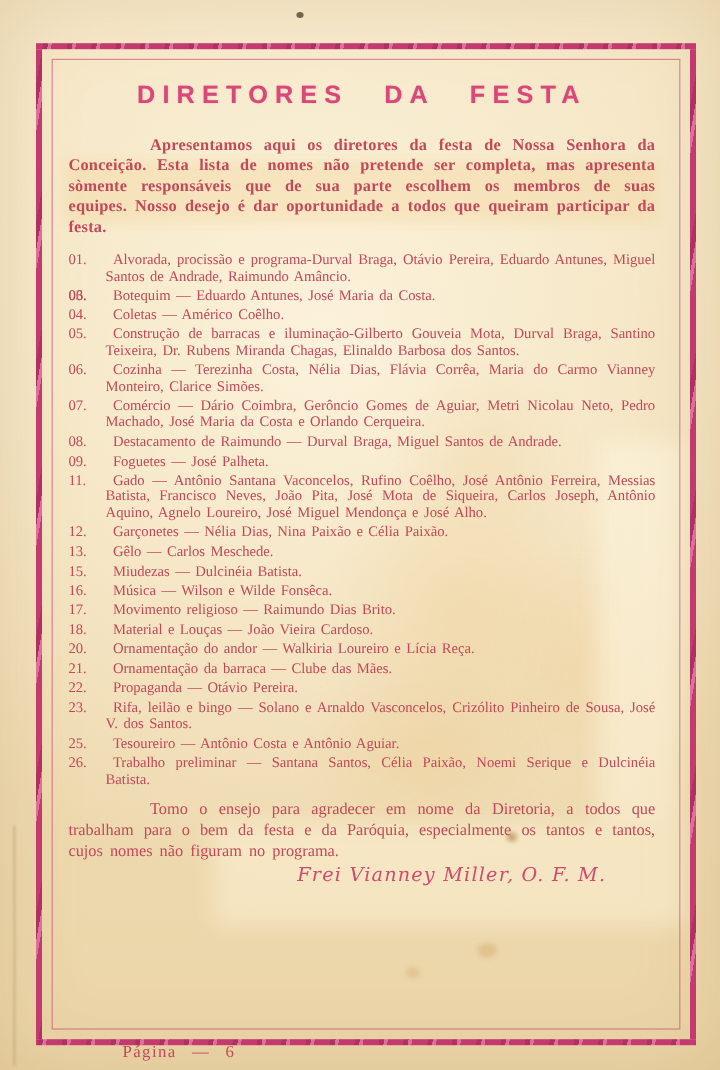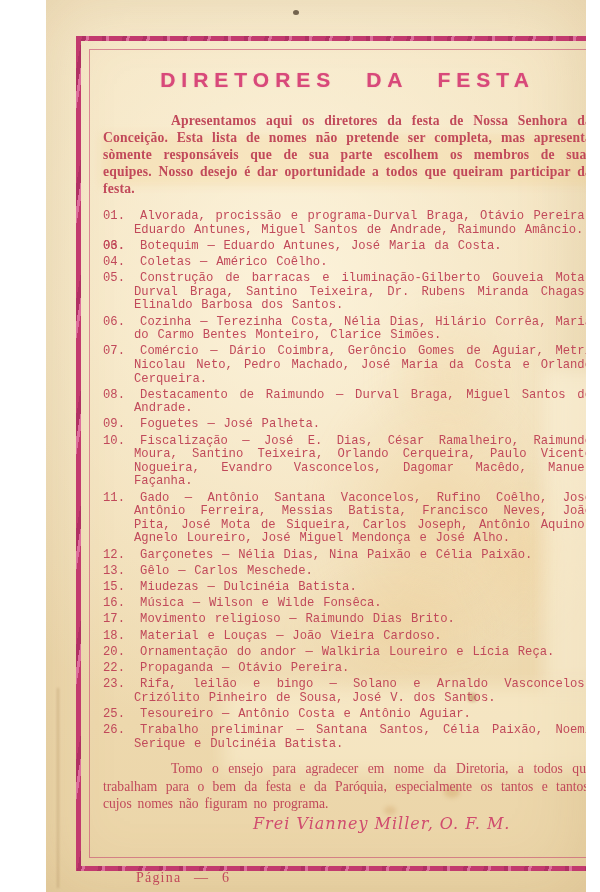--- a/index.html
+++ b/index.html
@@ -1,24 +1,23 @@
 <!DOCTYPE html>
 <html style="--ink: #c1495a; --ink-heading: #d8497a; --ink-signature: #d04b6e; --border: #c23a6e; --paper: #f0ddb6;"><head>
 <meta charset="utf-8">
 <style>
   html,body{margin:0;padding:0;}
   body{width:600px;height:892px;overflow:hidden;font-family:"Liberation Serif", serif;}
 
   .page{
-    position:relative;width:540px;height:892px;overflow:hidden;
+    position:relative;width:600px;height:892px;overflow:hidden;
     background:
       radial-gradient(130% 90% at 45% 32%, rgba(255,248,228,.78) 0%, rgba(255,248,228,0) 58%),
       linear-gradient(180deg,#f4e4c2 0%,#f1dfb9 30%,#efdbb2 62%,#ebd5a8 100%);
     box-shadow: inset 0 0 70px rgba(165,125,65,.20);
-    margin-left: 46px;
   }
 
   
   .border-outer{
     position:absolute;left:30px;top:36px;width:550px;height:835px;box-sizing:border-box;
     border:5px solid transparent;
     border-image: repeating-linear-gradient(100deg,
       var(--border,#c23a6e) 0 6px, #b03063 6px 10px, #dd6f9c 10px 13px,
       var(--border,#c23a6e) 13px 20px) 5;
     filter: blur(.2px);
@@ -37,43 +36,43 @@
     color:var(--ink-heading,#d8497a);
     text-shadow:0 0 1px rgba(216,73,122,.55);
   }
 
   .intro{
     margin:20px 0 0 0;text-indent:68px;text-align:justify;
     font-size:13.6px;line-height:17px;color:var(--ink,#c1495a);
     word-spacing:2.5px;letter-spacing:.2px;font-weight:bold;
   }
 
-  .list{margin-top:13px;font-family:Liberation Mono, monospace;}
+  .list{margin-top:13px;}
   .item{
     position:relative;padding-left:31px;text-align:justify;
     font-size:12.2px;line-height:13.6px;color:var(--ink,#c1495a);
     margin-bottom:2.6px;word-spacing:1.5px;
   }
   .item .num{position:absolute;left:0;top:0;}
 
   .closing{
     margin:9px 0 0 0;text-indent:68px;text-align:justify;
     font-size:13.6px;line-height:17.5px;color:var(--ink,#c1495a);
     word-spacing:2.5px;
   }
 
   .signature{
-    margin-top:2px;padding-left:150px;text-align:left;
+    margin-top:2px;padding-left:150px;text-align:center;
     font-family:"DejaVu Serif", serif;font-style:italic;
     font-size:16px;line-height:18px;letter-spacing:1px;
     color:var(--ink-signature,#d04b6e);
   }
 
   .footer{
-    position:absolute;left:90px;top:870px;
+    position:absolute;left:102px;top:870px;
     font-size:14px;letter-spacing:1.2px;word-spacing:8px;
     color:var(--ink,#c1495a);
   }
 
   
   .stain{position:absolute;pointer-events:none;}
   .stain-intro{left:55px;top:134px;width:492px;height:52px;background:rgba(238,196,116,.20);filter:blur(5px);}
   .ghost-1{left:268px;top:366px;width:240px;height:300px;border-radius:50%;
     background:radial-gradient(closest-side,rgba(235,195,130,.34),rgba(235,195,130,0));filter:blur(10px);}
   .ghost-2{left:328px;top:296px;width:150px;height:160px;border-radius:50%;
@@ -128,33 +127,30 @@
         <div class="item">
         <span class="num">03.</span><span class="txt"> Botequim — Eduardo Antunes, José Maria da Costa.</span>
       </div>
         <div class="item">
         <span class="num">04.</span><span class="txt"> Coletas — Américo Coêlho.</span>
       </div>
         <div class="item">
         <span class="num">05.</span><span class="txt"> Construção de barracas e iluminação-Gilberto Gouveia Mota, Durval Braga, Santino Teixeira, Dr. Rubens Miranda Chagas, Elinaldo Barbosa dos Santos.</span>
       </div>
         <div class="item">
-        <span class="num">06.</span><span class="txt"> Cozinha — Terezinha Costa, Nélia Dias, Hilário Corrêa, Maria do Carmo Bentes Monteiro, Clarice Simões.</span>
+        <span class="num">06.</span><span class="txt"> Cozinha — Terezinha Costa, Nélia Dias, Flávia Corrêa, Maria do Carmo Vianney Monteiro, Clarice Simões.</span>
       </div>
         <div class="item">
         <span class="num">07.</span><span class="txt"> Comércio — Dário Coimbra, Gerôncio Gomes de Aguiar, Metri Nicolau Neto, Pedro Machado, José Maria da Costa e Orlando Cerqueira.</span>
       </div>
         <div class="item">
         <span class="num">08.</span><span class="txt"> Destacamento de Raimundo — Durval Braga, Miguel Santos de Andrade.</span>
       </div>
         <div class="item">
         <span class="num">09.</span><span class="txt"> Foguetes — José Palheta.</span>
-      </div>
-        <div class="item">
-        <span class="num">10.</span><span class="txt"> Fiscalização — José E. Dias, César Ramalheiro, Raimundo Moura, Santino Teixeira, Orlando Cerqueira, Paulo Vicente Nogueira, Evandro Vasconcelos, Dagomar Macêdo, Manuel Façanha.</span>
       </div>
         <div class="item">
         <span class="num">11.</span><span class="txt"> Gado — Antônio Santana Vaconcelos, Rufino Coêlho, José Antônio Ferreira, Messias Batista, Francisco Neves, João Pita, José Mota de Siqueira, Carlos Joseph, Antônio Aquino, Agnelo Loureiro, José Miguel Mendonça e José Alho.</span>
       </div>
         <div class="item">
         <span class="num">12.</span><span class="txt"> Garçonetes — Nélia Dias, Nina Paixão e Célia Paixão.</span>
       </div>
         <div class="item">
         <span class="num">13.</span><span class="txt"> Gêlo — Carlos Meschede.</span>
       </div>
@@ -167,20 +163,23 @@
         <div class="item">
         <span class="num">17.</span><span class="txt"> Movimento religioso — Raimundo Dias Brito.</span>
       </div>
         <div class="item">
         <span class="num">18.</span><span class="txt"> Material e Louças — João Vieira Cardoso.</span>
       </div>
         <div class="item">
         <span class="num">20.</span><span class="txt"> Ornamentação do andor — Walkiria Loureiro e Lícia Reça.</span>
       </div>
         <div class="item">
+        <span class="num">21.</span><span class="txt"> Ornamentação da barraca — Clube das Mães.</span>
+      </div>
+        <div class="item">
         <span class="num">22.</span><span class="txt"> Propaganda — Otávio Pereira.</span>
       </div>
         <div class="item">
         <span class="num">23.</span><span class="txt"> Rifa, leilão e bingo — Solano e Arnaldo Vasconcelos, Crizólito Pinheiro de Sousa, José V. dos Santos.</span>
       </div>
         <div class="item">
         <span class="num">25.</span><span class="txt"> Tesoureiro — Antônio Costa e Antônio Aguiar.</span>
       </div>
         <div class="item">
         <span class="num">26.</span><span class="txt"> Trabalho preliminar — Santana Santos, Célia Paixão, Noemi Serique e Dulcinéia Batista.</span>

